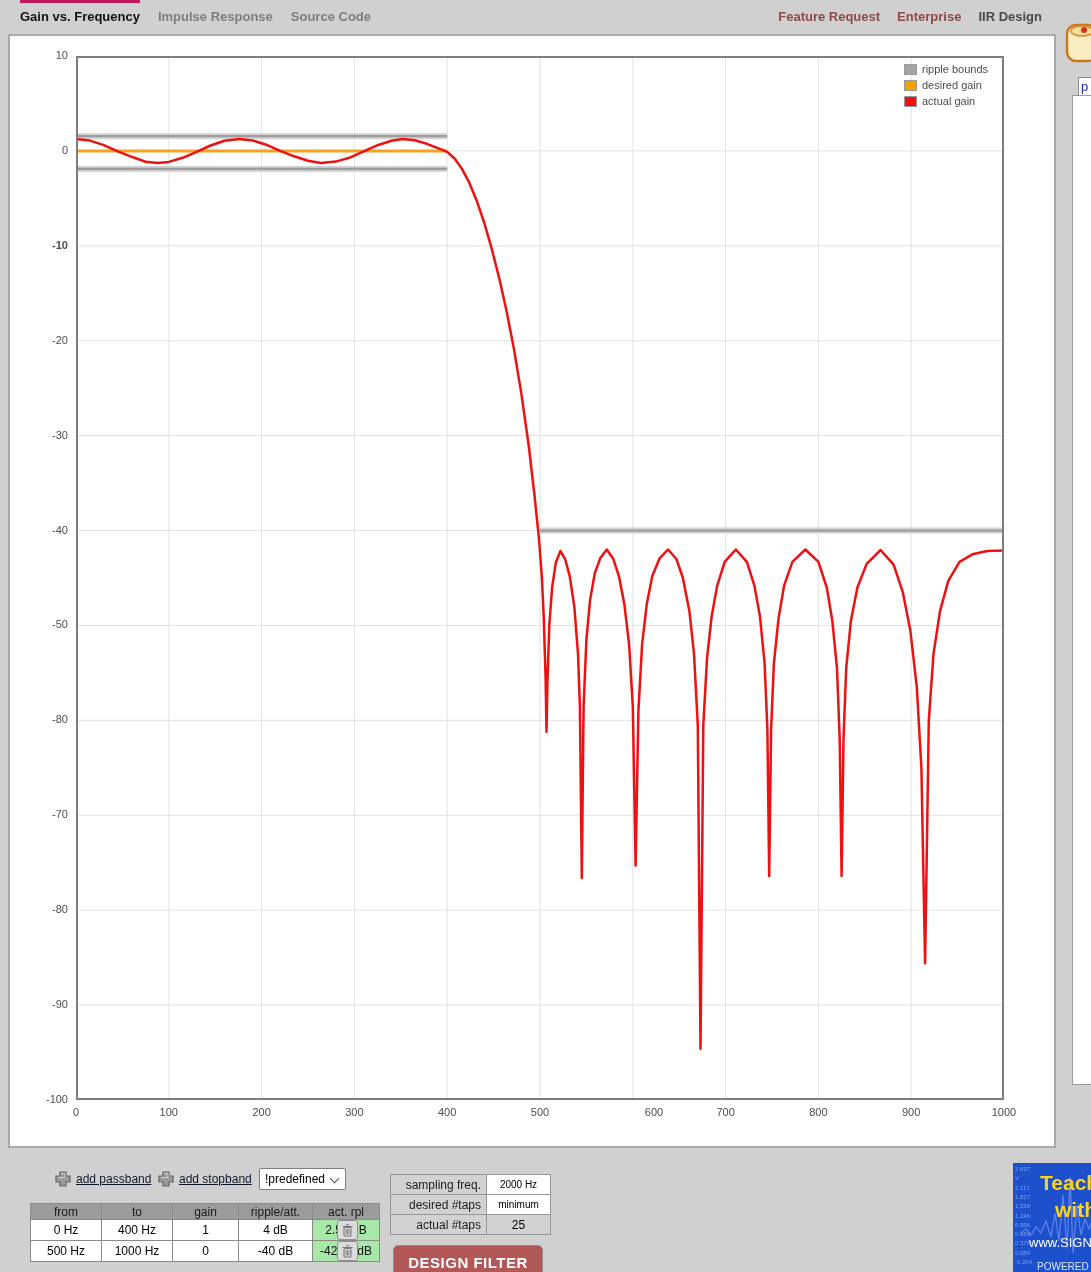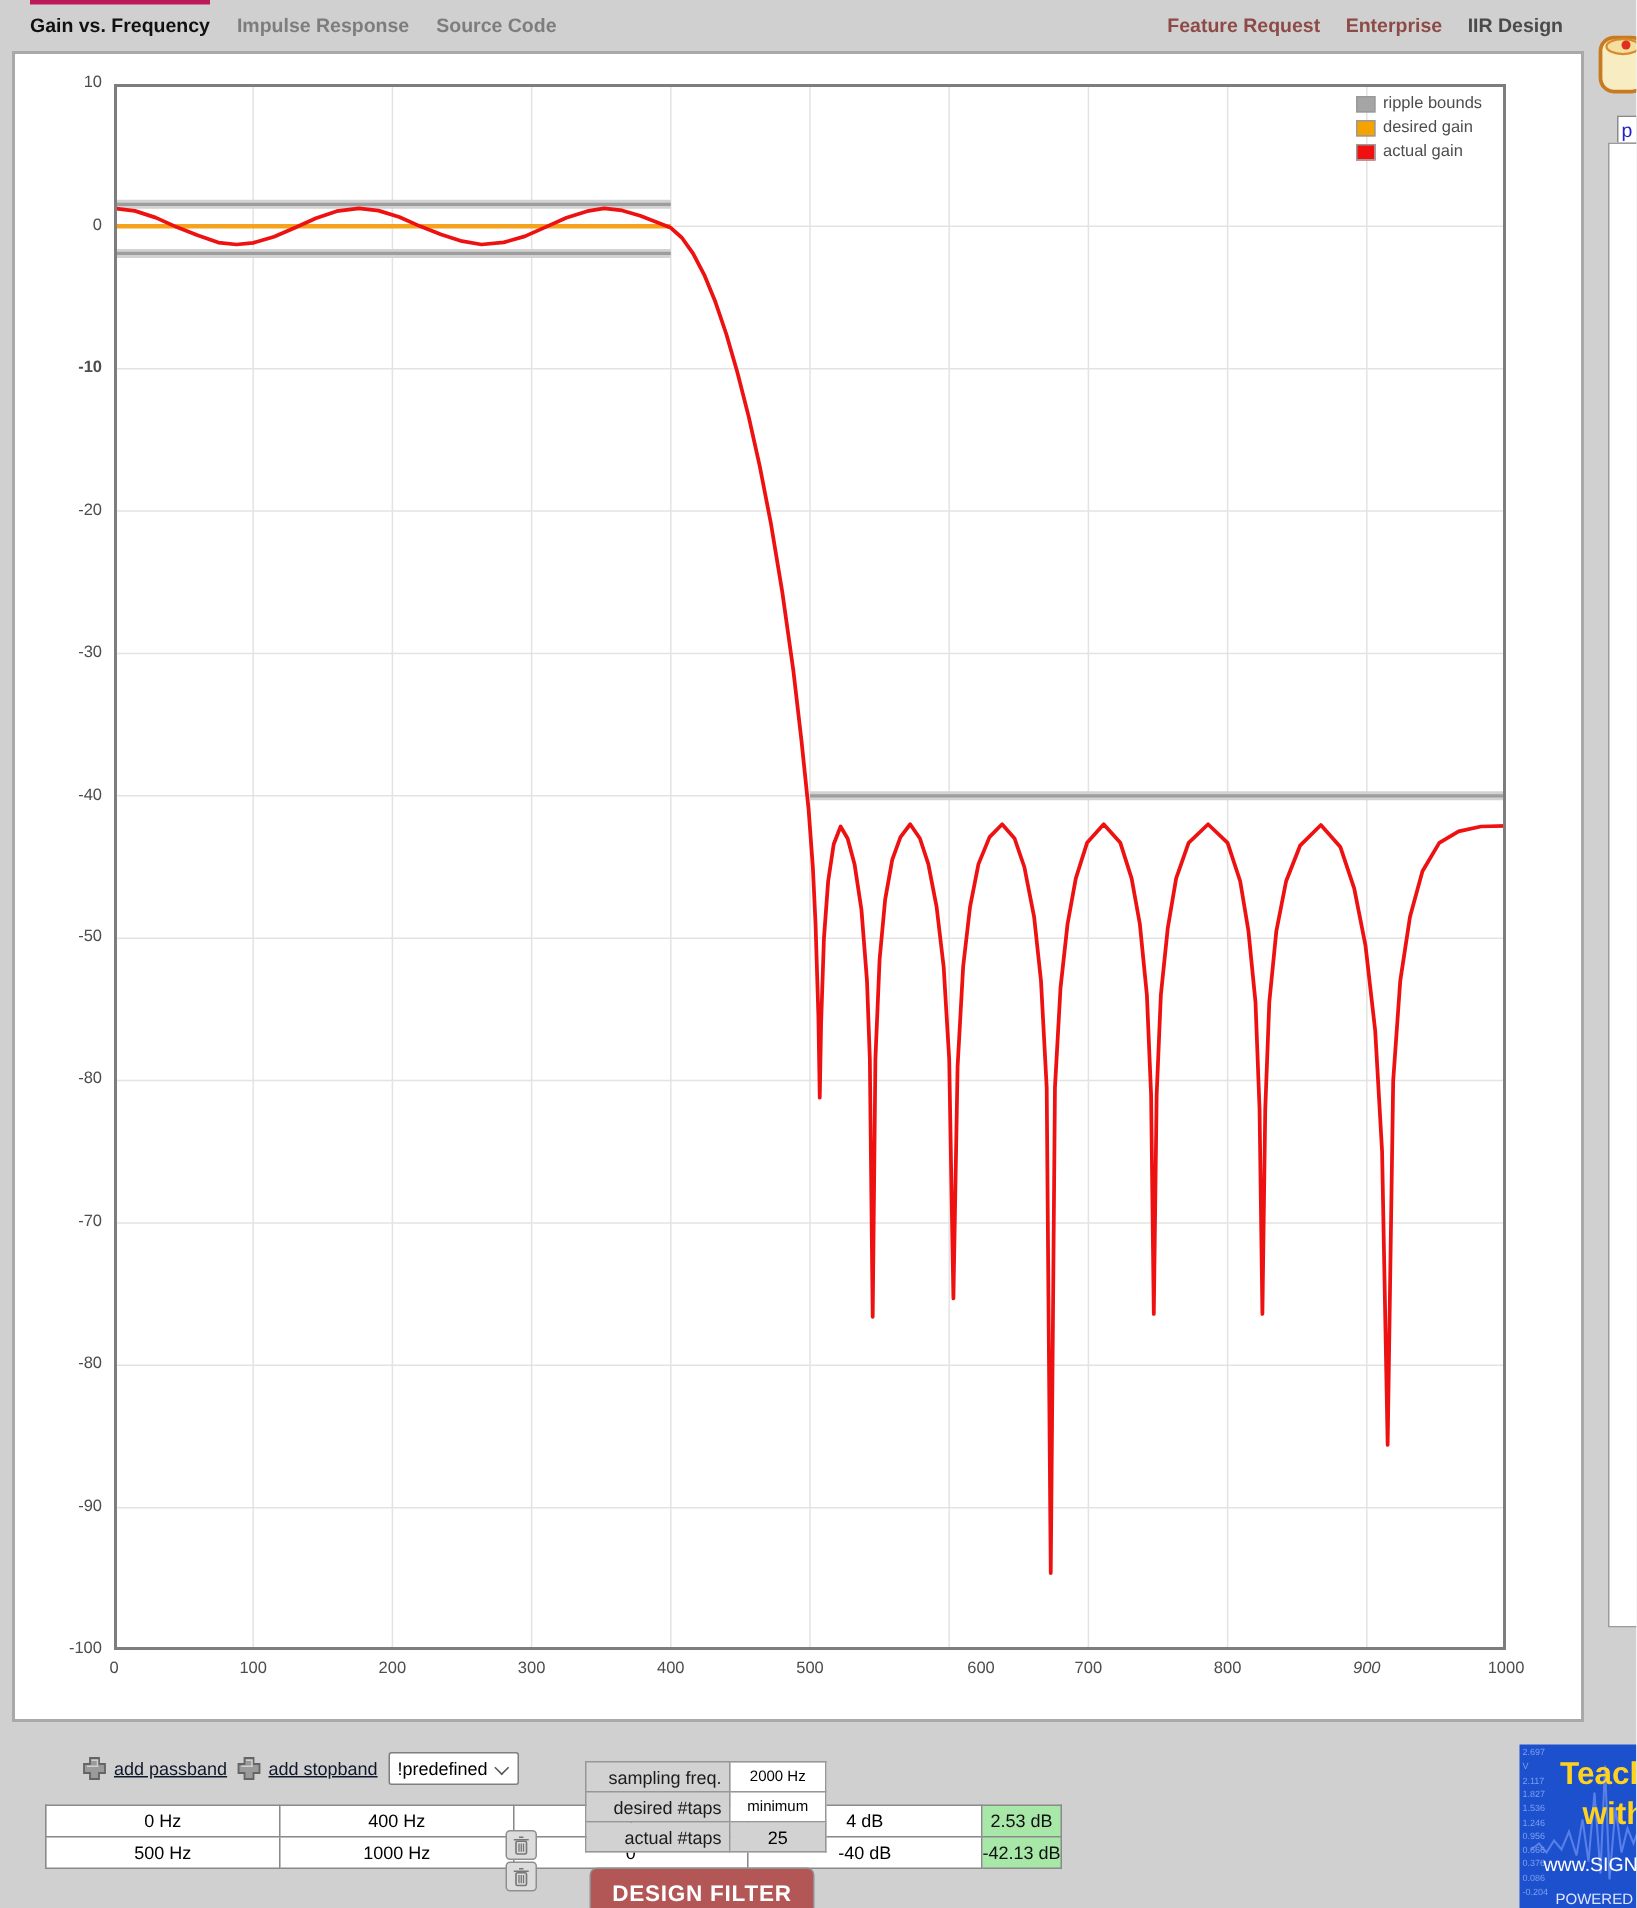--- a/index.html
+++ b/index.html
@@ -129,21 +129,21 @@
   <div id="xticks">
       <div class="tick xtick" style="left: 56px; top: 1106px;">0</div>
       <div class="tick xtick" style="left: 148.8px; top: 1106px;">100</div>
       <div class="tick xtick" style="left: 241.6px; top: 1106px;">200</div>
       <div class="tick xtick" style="left: 334.4px; top: 1106px;">300</div>
       <div class="tick xtick" style="left: 427.2px; top: 1106px;">400</div>
       <div class="tick xtick" style="left: 520px; top: 1106px;">500</div>
       <div class="tick xtick" style="left: 634px; top: 1106px;">600</div>
       <div class="tick xtick" style="left: 705.6px; top: 1106px;">700</div>
       <div class="tick xtick" style="left: 798.4px; top: 1106px;">800</div>
-      <div class="tick xtick" style="left: 891.2px; top: 1106px; font-style: italic;">900</div>
+      <div class="tick xtick" style="left: 891.2px; top: 1106px;">900</div>
       <div class="tick xtick" style="left: 984px; top: 1106px;">1000</div>
     </div>
   <div id="legend">
       <div class="legend-row">
         <span class="legend-swatch" style="background: rgb(165, 165, 165);"></span>
         <span>ripple bounds</span>
       </div>
       <div class="legend-row">
         <span class="legend-swatch" style="background: rgb(245, 163, 0);"></span>
         <span>desired gain</span>
@@ -173,20 +173,27 @@
   </svg>
   <a class="add-link" style="left:179px;top:1172px;">add stopband</a>
 
   <div id="predef-select">
     <span>!predefined</span>
     <span id="predef-chevron"></span>
   </div>
 
   <table id="bands-table">
     <tbody>
+        <tr>
+      <th class="col-from">from</th>
+      <th class="col-to">to</th>
+      <th class="col-gain">gain</th>
+      <th class="col-rip">ripple/att.</th>
+      <th class="col-act">act. rpl</th>
+    </tr>
     <tr>
       <td><input value="0 Hz" style=""></td>
       <td><input value="400 Hz" style=""></td>
       <td><input value="1" style=""></td>
       <td><input value="4 dB" style=""></td>
       <td class="green">2.53 dB</td>
     </tr>
     <tr>
       <td><input value="500 Hz" style=""></td>
       <td><input value="1000 Hz" style=""></td>

